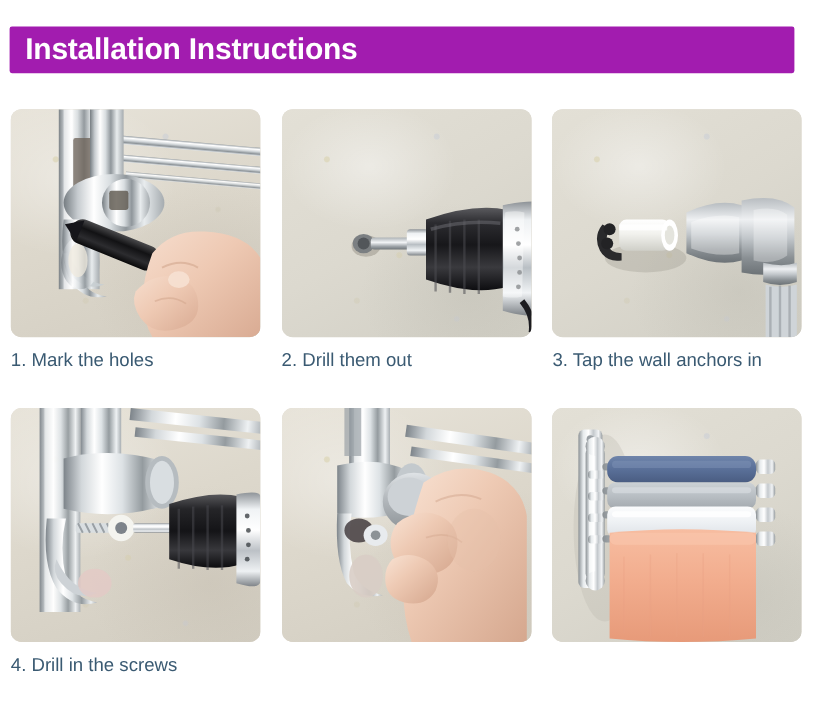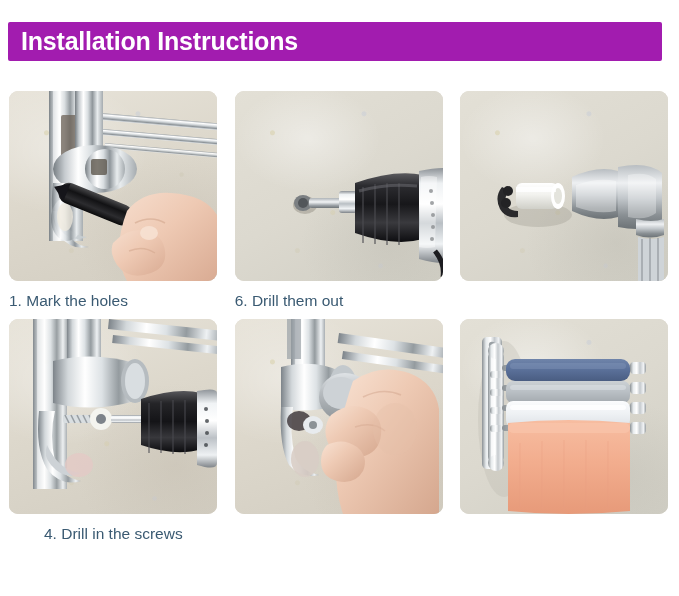--- a/index.html
+++ b/index.html
@@ -42,21 +42,21 @@
   .steps-grid {
     position: absolute;
     left: 9px;
     top: 91px;
     width: 660px;
   }
   .step-row {
     display: flex;
     gap: 17px;
   }
-  .step-row.row-2 { margin-top: 9px; text-align: center; }
+  .step-row.row-2 { margin-top: 30px; }
 
   .step-cell {
     width: 249px;
   }
 
   .photo {
     width: 208px;
     height: 190px;
     border-radius: 9px;
     overflow: hidden;
@@ -242,21 +242,21 @@
             <circle cx="197" cy="112" r="2" fill="#3e4347"></circle>
             <circle cx="198" cy="124" r="2" fill="#3e4347"></circle>
             <circle cx="198" cy="136" r="2" fill="#3e4347"></circle>
             <circle cx="197" cy="148" r="2" fill="#3e4347"></circle>
           </g>
           <path d="M186 86 q8 -2 16 0 l-2 70 q-8 2 -16 0 z" fill="#ffffff" opacity=".4"></path>
 
           <path d="M200 160 q10 12 8 26" stroke="#1c1c20" stroke-width="5" fill="none"></path>
         </svg>
       </div>
-      <div class="caption">6. Drill them out</div>
+      <div class="caption">2. Drill them out</div>
     </div>
 
     <div class="step-cell">
       <div class="photo">
         <div class="wall wall-grey"></div>
         <div class="speckle"></div>
         <svg viewBox="0 0 208 190" width="208" height="190" style="position:absolute;inset:0;">
           <defs>
             <linearGradient id="g3ham" x1="0" y1="0" x2="0" y2="1">
               <stop offset="0" stop-color="#b8bdc1"></stop>
@@ -287,20 +287,21 @@
           <path d="M116 94 q22 -8 40 -4 l0 30 q-18 4 -40 -4 z" fill="#ffffff" opacity=".35"></path>
 
           <path d="M158 76 q30 -6 44 6 l0 48 q-14 12 -44 6 z" fill="url(#g3ham)"></path>
           <path d="M168 84 q18 -4 28 4 l0 34 q-10 8 -28 4 z" fill="#ffffff" opacity=".3"></path>
 
           <path d="M176 128 q16 4 28 0 l0 16 q-14 5 -28 0 z" fill="url(#g3ham)"></path>
           <path d="M178 146 q14 4 26 0 l0 44 l-26 0 z" fill="#cfd4d8"></path>
           <path d="M182 148 l0 42 M190 147 l0 43 M198 147 l0 43" stroke="#9aa0a5" stroke-width="2" opacity=".7"></path>
         </svg>
       </div>
+      <div class="caption c3">3. Tap the wall anchors in</div>
     </div>
   </div>
 
   <div class="step-row row-2">
 
     <div class="step-cell">
       <div class="photo">
         <div class="wall wall-beige"></div>
         <div class="speckle"></div>
         <svg viewBox="0 0 208 195" width="208" height="195" style="position:absolute;inset:0;">

